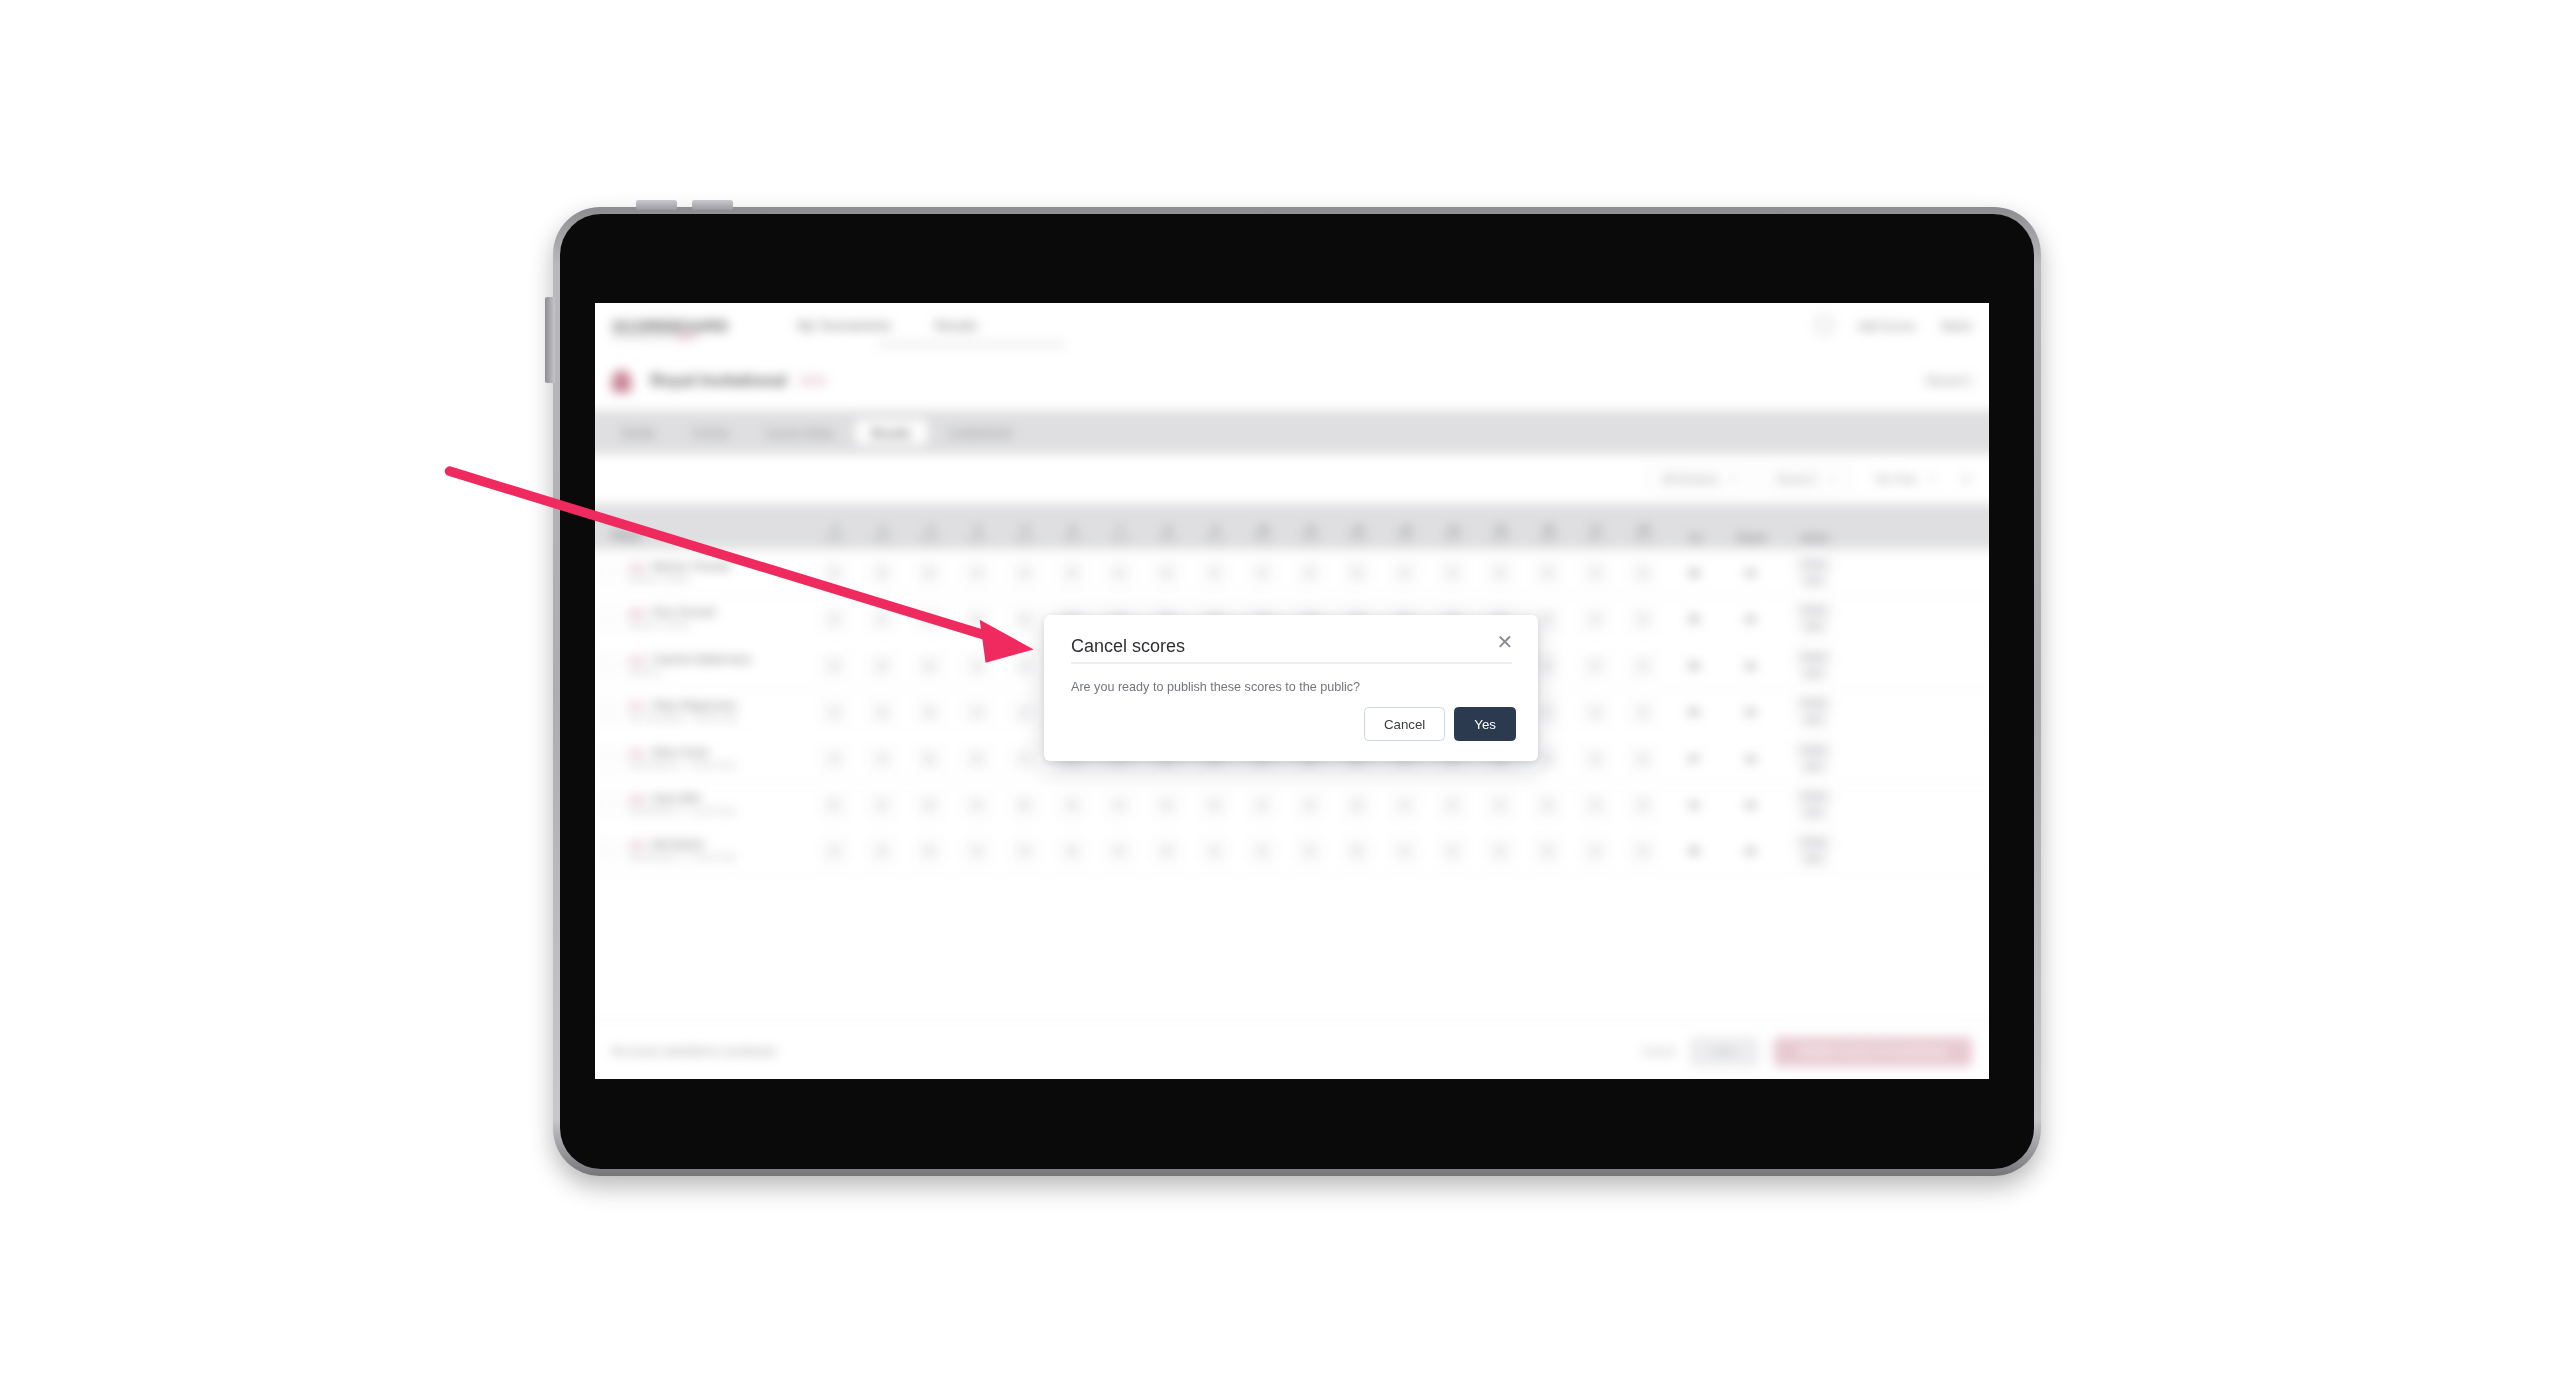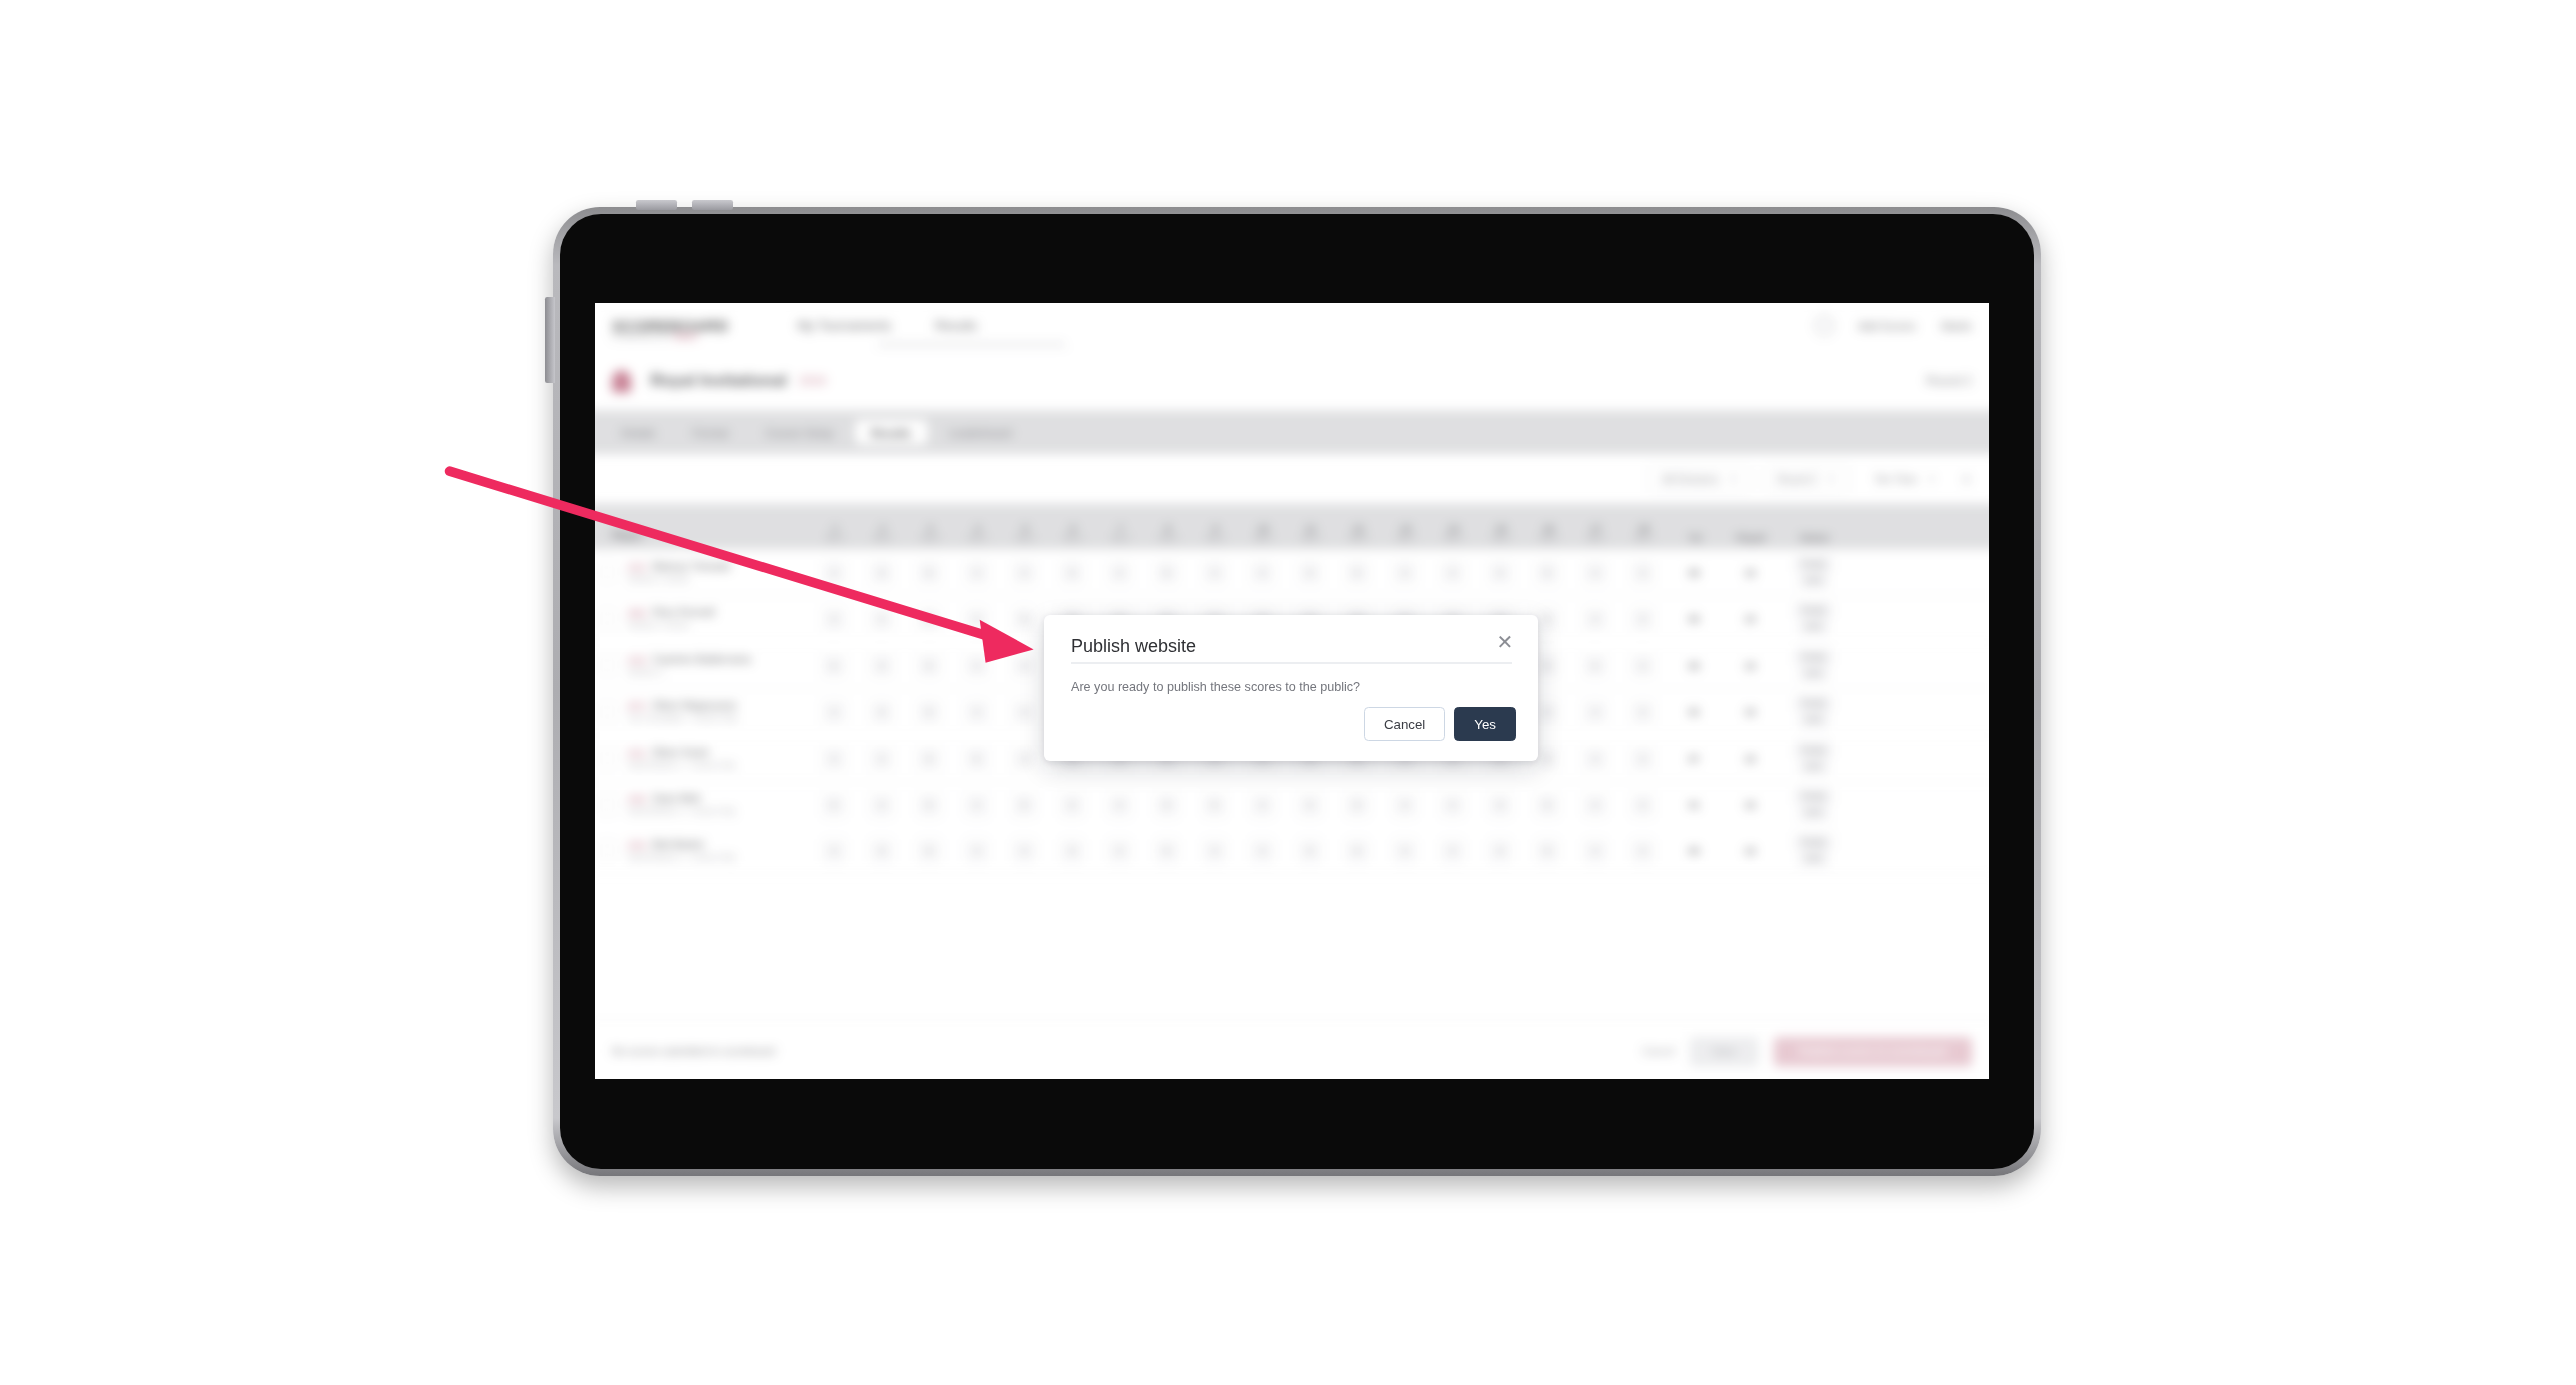--- a/index.html
+++ b/index.html
@@ -822,21 +822,21 @@
         <div class="ft-right">
           <div class="ft-link">Cancel</div>
           <div class="ft-btn-grey">Save</div>
           <div class="ft-btn-pink">Publish scores to scoreboard</div>
         </div>
       </div>
     </div>
   </div>
 
   <div id="modal">
-    <div id="modal-title">Publish website</div>
+    <div id="modal-title">Cancel scores</div>
     <div id="modal-title-rule"></div>
     <div id="modal-close">✕</div>
     <div id="modal-body">Are you ready to publish these scores to the public?</div>
     <div id="modal-actions">
       <button id="btn-cancel">Cancel</button>
       <button id="btn-yes">Yes</button>
     </div>
   </div>
 
   <svg id="arrow" viewBox="0 0 3484 1874">

